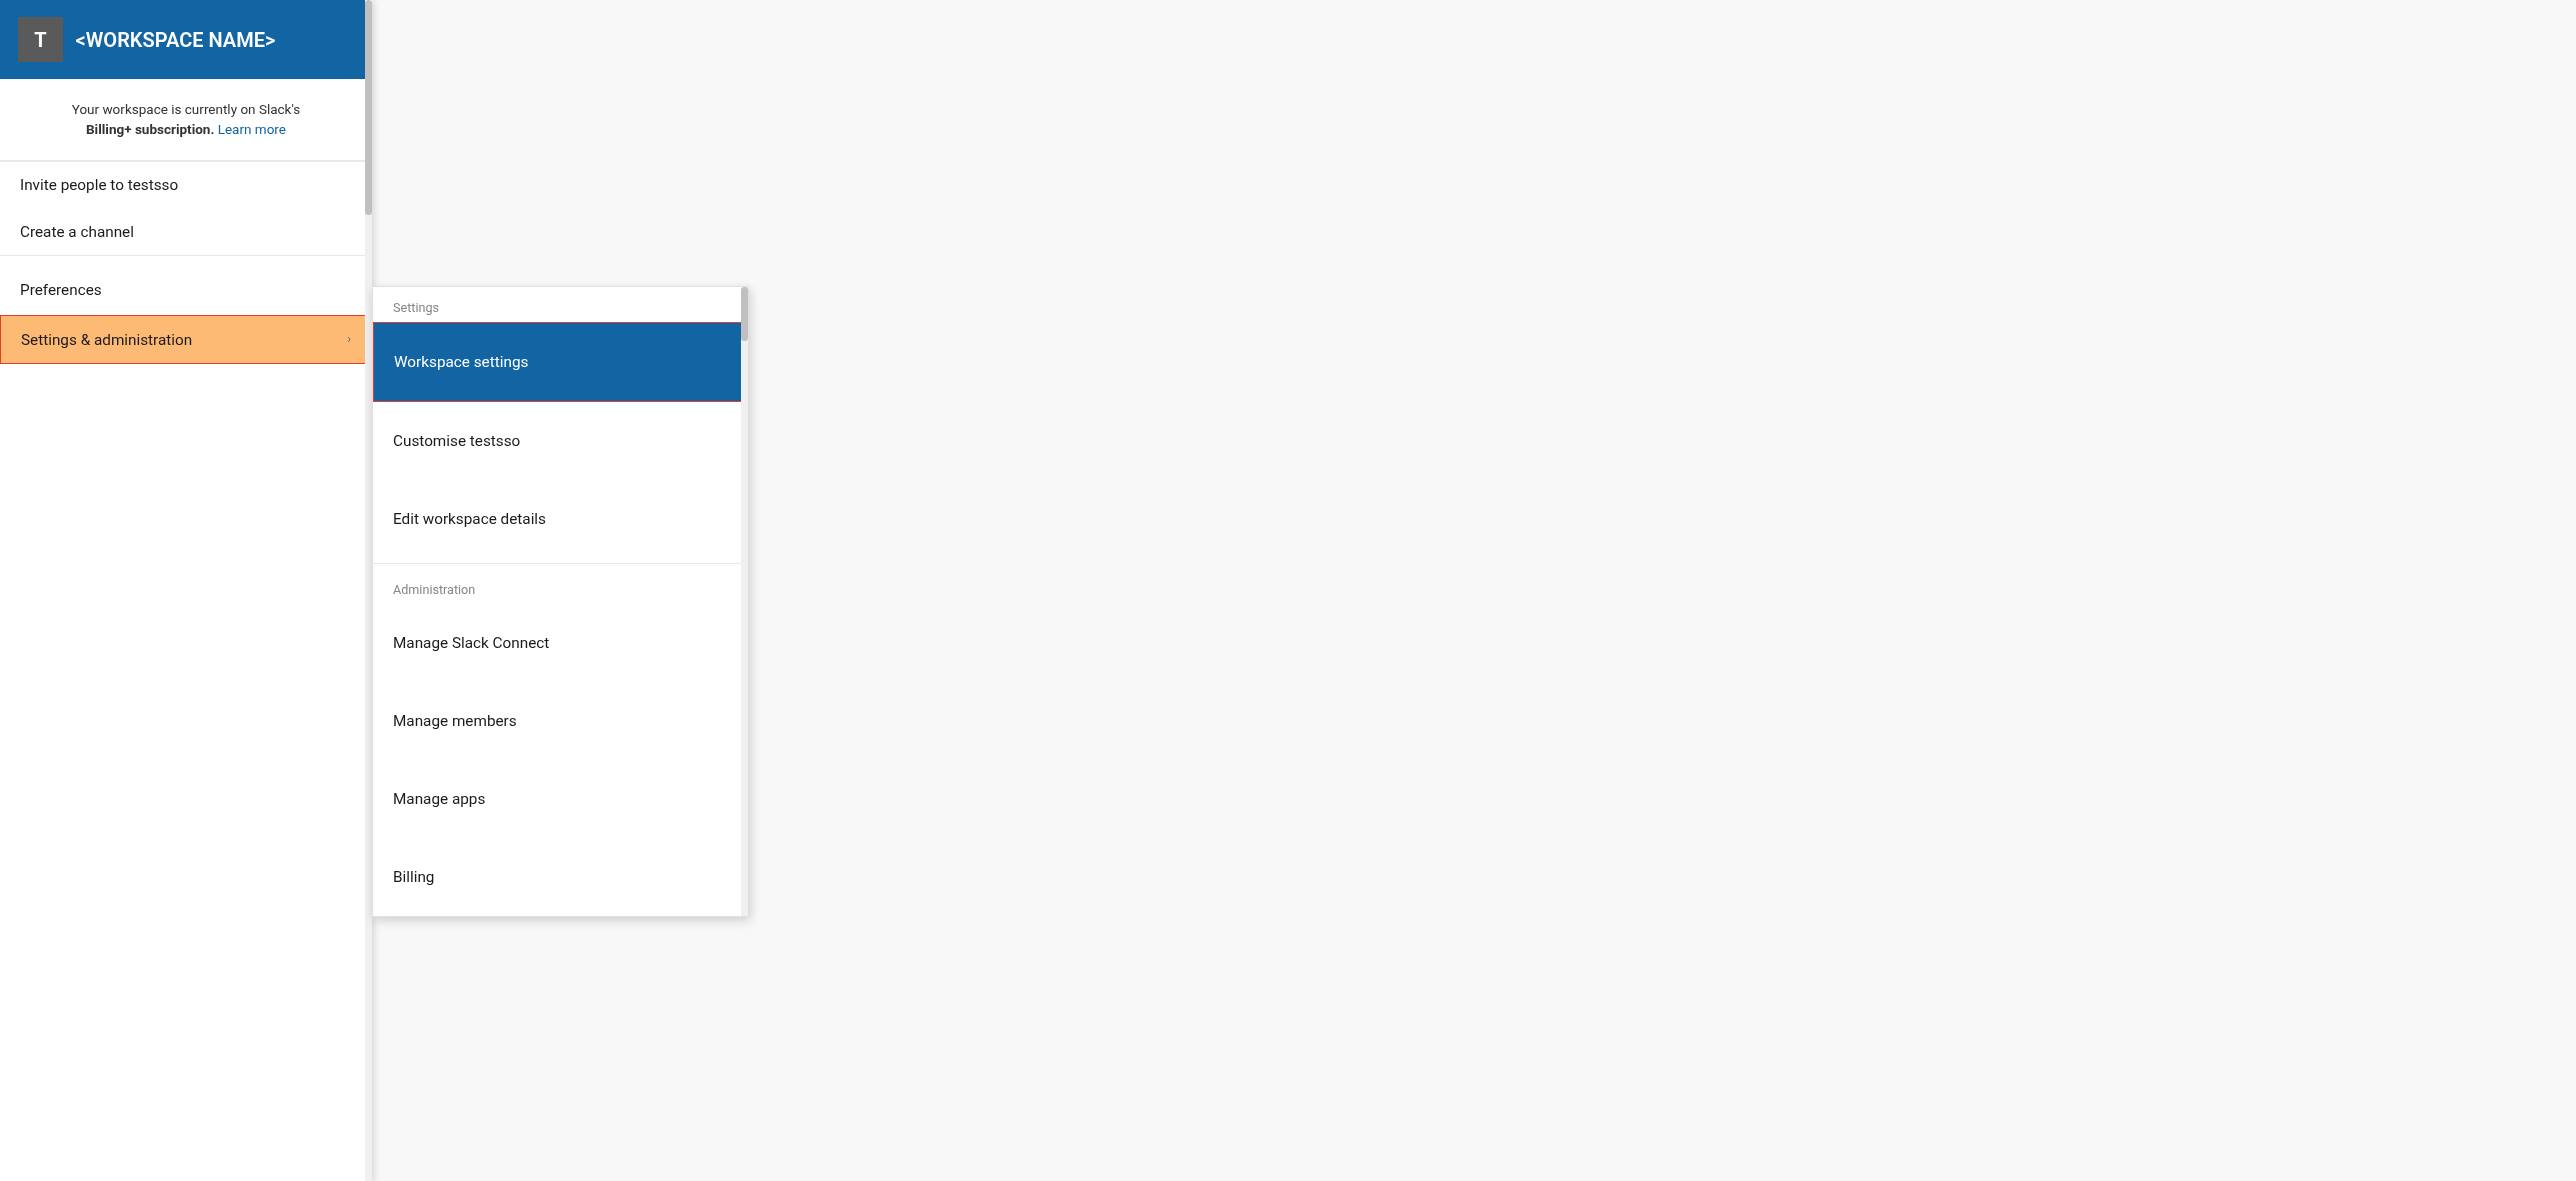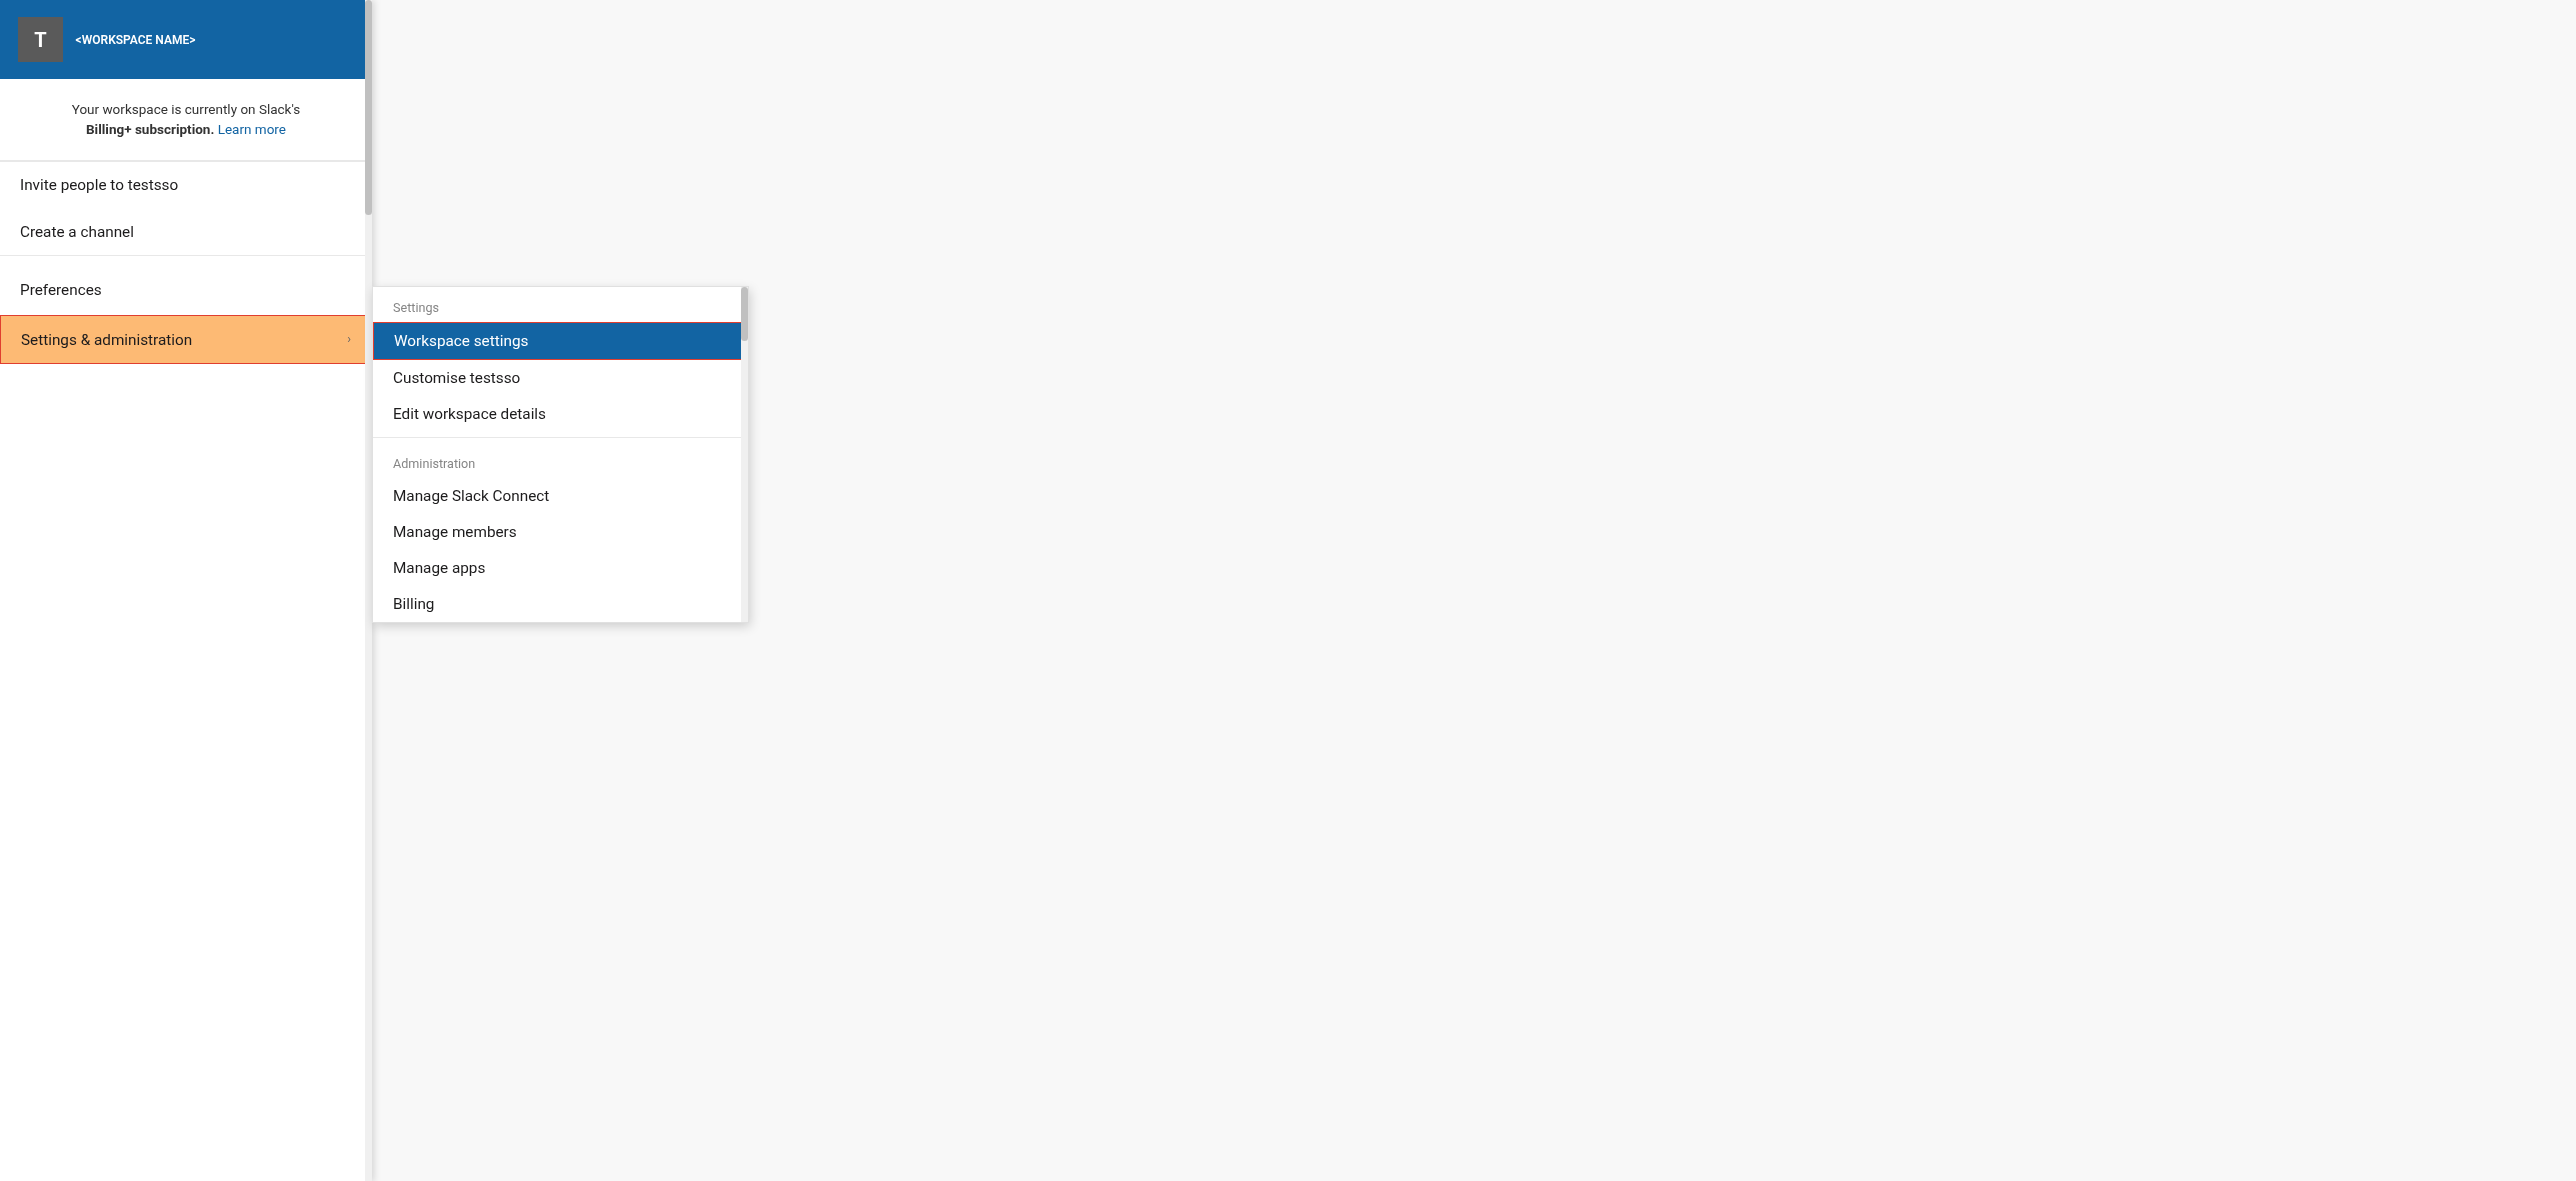--- a/index.html
+++ b/index.html
@@ -47,21 +47,21 @@
       display: flex;
       align-items: center;
       justify-content: center;
       font-size: 20px;
       font-weight: bold;
       flex-shrink: 0;
     }
 
     .workspace-name {
       color: #fff;
-      font-size: 12px;
+      font-size: 20px;
       font-weight: 600;
     }
 
     .subscription-banner {
       padding: 20px 28px;
       border-bottom: 0.9px solid #e8e8e8;
       font-size: 13.5px;
       color: #333;
       line-height: 1.5;
       text-align: center;
@@ -159,21 +159,21 @@
     }
 
     .submenu-section-label {
       padding: 12.6px 20px 7.2px 20px;
       font-size: 12.6px;
       color: #868686;
       font-weight: 400;
     }
 
     .submenu-item {
-      padding: 9px 20px;
+      padding: 30px 20px;
       font-size: 15.3px;
       color: #1d1c1d;
       cursor: pointer;
       display: flex;
       align-items: center;
     }
 
     .submenu-item.highlighted {
       background: #1264a3;
       color: #fff;

